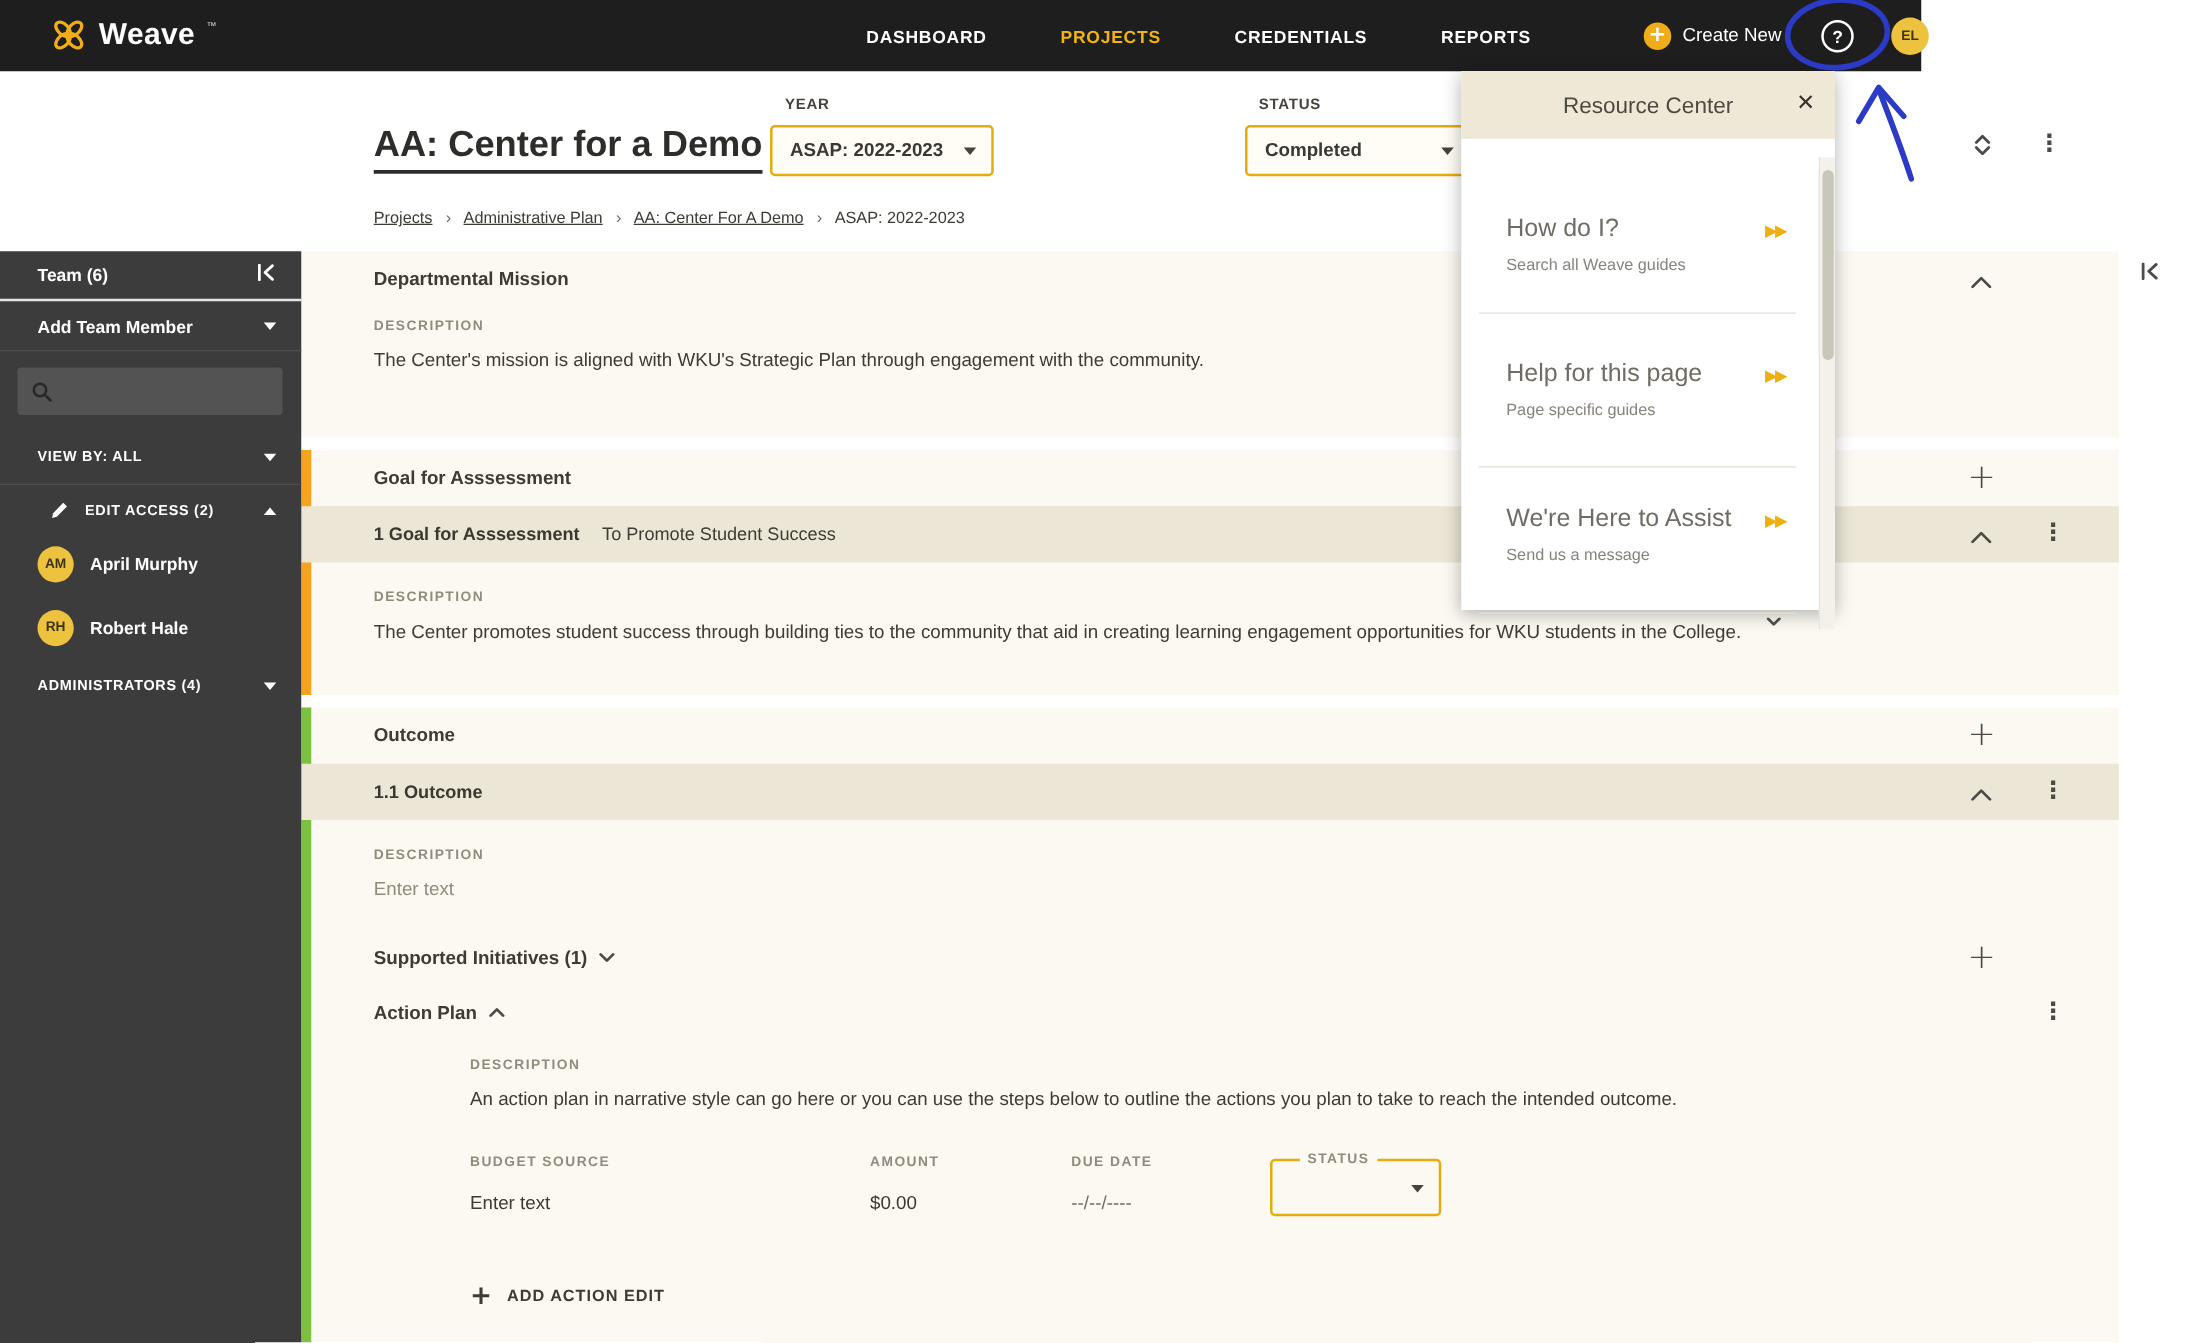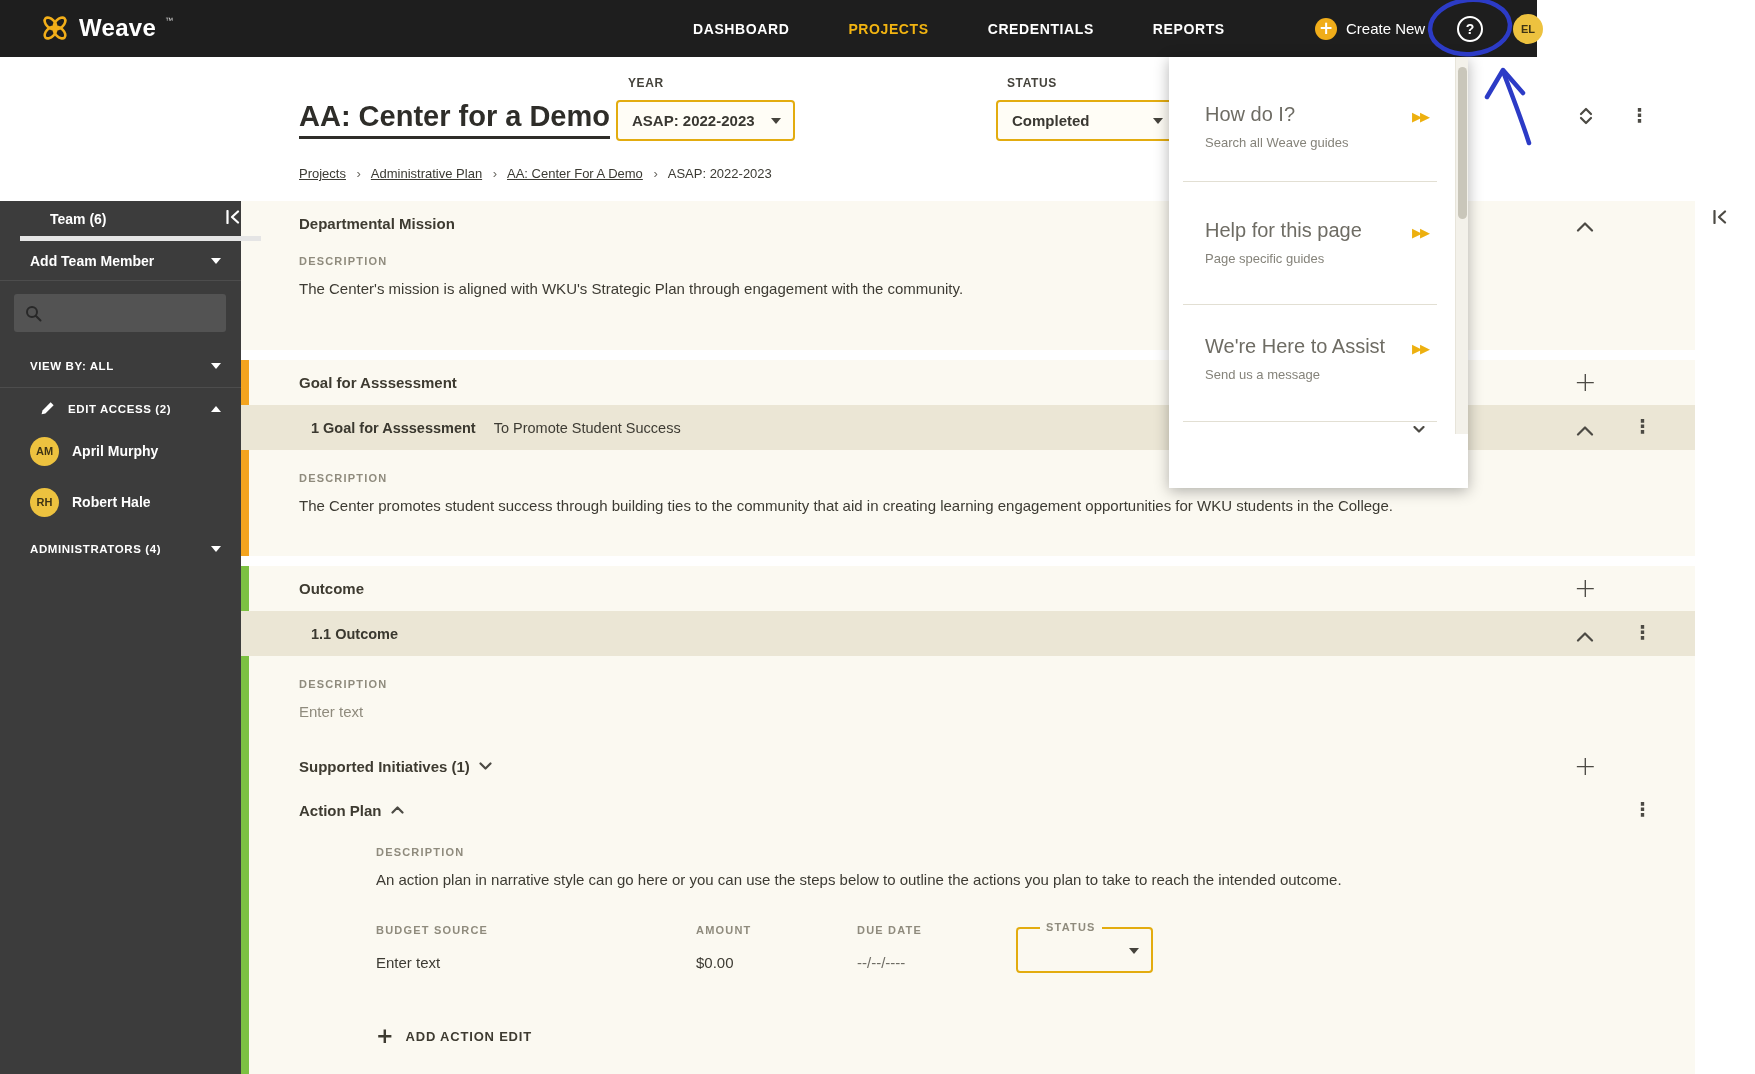--- a/index.html
+++ b/index.html
@@ -52,21 +52,21 @@
   .bc-sep { color:#6b6963; margin:0 7px; }
   .hdr-icon { position:absolute; color:#4c4a44; cursor:pointer; }
   .hdr-unfold { left:1578px; top:107px; }
   .kebab { font-family:"DejaVu Sans", sans-serif; font-size:19px; font-weight:bold; color:#4c4a44; line-height:1; }
   .hdr-kebab { left:1630px; top:106px; }
   .right-collapse { position:absolute; left:1712px; top:210px; color:#4c4a44; cursor:pointer; }
 
   
   .sidebar { position:absolute; left:0; top:201px; width:241px; height:873px; background:#3c3c3c; color:#fff; z-index:5; }
   .sb-row { position:absolute; left:0; width:241px; display:flex; align-items:center; padding-left:30px; }
-  .sb-team  { top:0;    height:40px; border-bottom:5px solid #e5e5e5;margin-left:20px; }
+  .sb-team  { top:0;    height:40px; border-bottom:2px solid #e5e5e5; }
   .sb-add   { top:40px; height:40px; border-bottom:1px solid #4d4d4d; cursor:pointer; }
   .sb-title { font-size:14px; font-weight:bold; }
   .sb-right { position:absolute; right:20px; }
   .collapse-icon { color:#fff; cursor:pointer; }
   .sb-search { position:absolute; left:14px; top:93px; width:212px; height:38px; background:#535353;
                border-radius:3px; display:flex; align-items:center; padding-left:11px; gap:8px; }
   .sb-search-input { background:transparent; border:none; outline:none; color:#eee; font-size:14px; width:160px;
                      font-family:"Liberation Sans", sans-serif; }
   .sb-caps { font-size:11.5px; font-weight:bold; letter-spacing:.6px; }
   .sb-view  { top:144px; height:43px; border-bottom:1px solid #4d4d4d; cursor:pointer; }
@@ -83,21 +83,21 @@
   .block-mission { height:149px; }
   .block-goal    { height:196px; }
   .block-outcome { height:508px; margin-bottom:0; }
   .accent { position:absolute; left:0; top:0; bottom:0; width:8px; }
   .accent-goal    { background:#f4a41f; }
   .accent-outcome { background:#7cc142; }
   .sec-row { position:relative; height:45px; display:flex; align-items:center; padding-left:58px; }
   .sec-title { font-size:15px; font-weight:bold; color:#3e3b31; white-space:nowrap; }
   .item-row { position:relative; height:45px; display:flex; align-items:center; padding-left:58px;
               background:#ebe6d5; gap:18px; cursor:pointer; }
-  .item-title { font-size:14.5px; font-weight:bold; color:#3a382f; white-space:nowrap;margin-left:12px; }
+  .item-title { font-size:14.5px; font-weight:bold; color:#3a382f; white-space:nowrap; }
   .item-text  { font-size:14.5px; color:#3d3b33; white-space:nowrap; }
   .chev-pos  { position:absolute; left:1335px; top:17px; cursor:pointer; }
   .plus-pos  { position:absolute; left:1333px; top:8px; cursor:pointer; }
   .kebab-pos { position:absolute; left:1392px; top:12px; cursor:pointer; }
   .plus-glyph { font-family:"DejaVu Sans", sans-serif; font-size:27px; font-weight:300; color:#4c4a44; line-height:1; }
   .desc-label { margin:16px 0 0 58px; font-size:11px; font-weight:bold; letter-spacing:1.2px; color:#8f8b7d; }
   .desc-text  { margin:13px 0 0 58px; font-size:15px; color:#3d3b33; white-space:nowrap; }
   .placeholder { color:#8f8b7d; cursor:text; }
   .block-goal .desc-label { margin-top:22px; }
   .block-outcome .desc-label { margin-top:22px; }
@@ -121,21 +121,21 @@
   .add-action-plus { font-family:"DejaVu Sans", sans-serif; font-size:21px; font-weight:bold; color:#3e3b31; line-height:1; }
   .add-action-label { font-size:13px; font-weight:bold; letter-spacing:.8px; color:#3e3b31; }
 
   
   .resource-popup { position:absolute; left:1169px; top:57px; width:299px; height:431px; background:#fff;
                     box-shadow:0 3px 14px rgba(0,0,0,.30); z-index:40; }
   .rc-header { height:54px; background:#efe8d6; display:flex; align-items:center; justify-content:center; position:relative; }
   .rc-title { font-size:18px; color:#4c4a40; }
   .rc-close { position:absolute; right:16px; top:15px; font-size:18px; font-weight:bold; color:#35332c; cursor:pointer;
               font-family:"DejaVu Sans", sans-serif; }
-  .rc-body { position:relative; height:433px; }
+  .rc-body { position:relative; height:433px;margin-top:15px; }
   .rc-item { position:absolute; left:0; width:100%; padding-left:36px; cursor:pointer; }
   .rc-item-title { font-size:20px; color:#6e6c64; }
   .rc-item-sub { font-size:13px; color:#85837a; margin-top:9px; }
   .rc-ff { position:absolute; right:40px; top:6px; color:#edb00f; font-size:13px; letter-spacing:-2px;
            font-family:"DejaVu Sans", sans-serif; }
   .rc-div { position:absolute; left:14px; width:254px; height:1px; background:#e2dfd3; }
   .rc-scrollbar { position:absolute; right:0; top:0; width:13px; height:377px; background:#f3f1ea;
                   border-left:1px solid #e7e4da; cursor:pointer; }
   .rc-thumb { position:absolute; left:2px; top:10px; width:9px; height:152px; background:#c9c6ba; border-radius:5px; }
   .rc-scroll-caret { position:absolute; left:244px; top:362px; color:#4c4a44; cursor:pointer; }
@@ -361,20 +361,24 @@
     </div>
 
     <div class="add-action">
       <span class="add-action-plus">+</span>
       <span class="add-action-label">ADD ACTION EDIT</span>
     </div>
   </section>
 </main>
 
 <div class="resource-popup">
+  <div class="rc-header">
+    <span class="rc-title">Resource Center</span>
+    <span class="rc-close">✕</span>
+  </div>
   <div class="rc-body">
     <div class="rc-item" style="top:46px">
       <div class="rc-item-title">How do I?</div>
       <div class="rc-item-sub">Search all Weave guides</div>
       <span class="rc-ff">▶▶</span>
     </div>
     <div class="rc-div" style="top:124px"></div>
     <div class="rc-item" style="top:162px">
       <div class="rc-item-title">Help for this page</div>
       <div class="rc-item-sub">Page specific guides</div>

